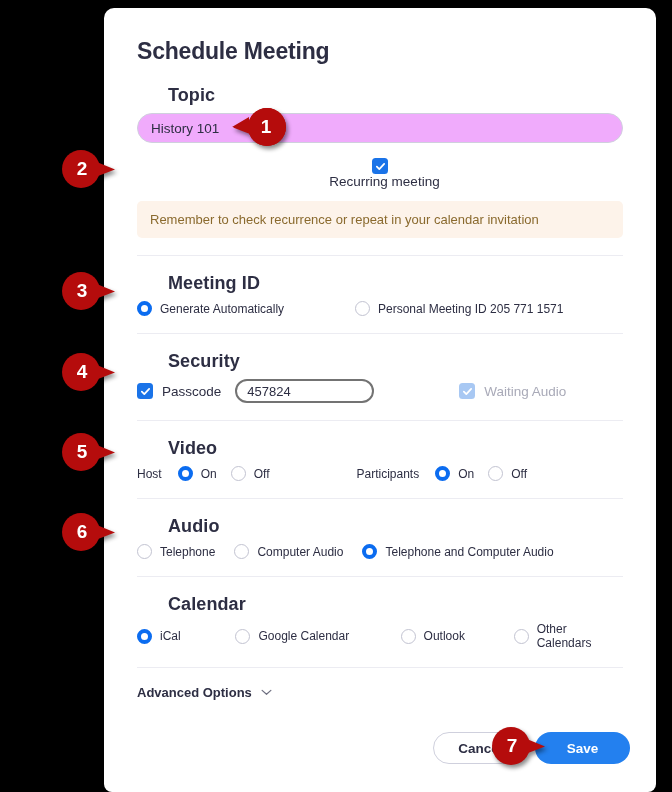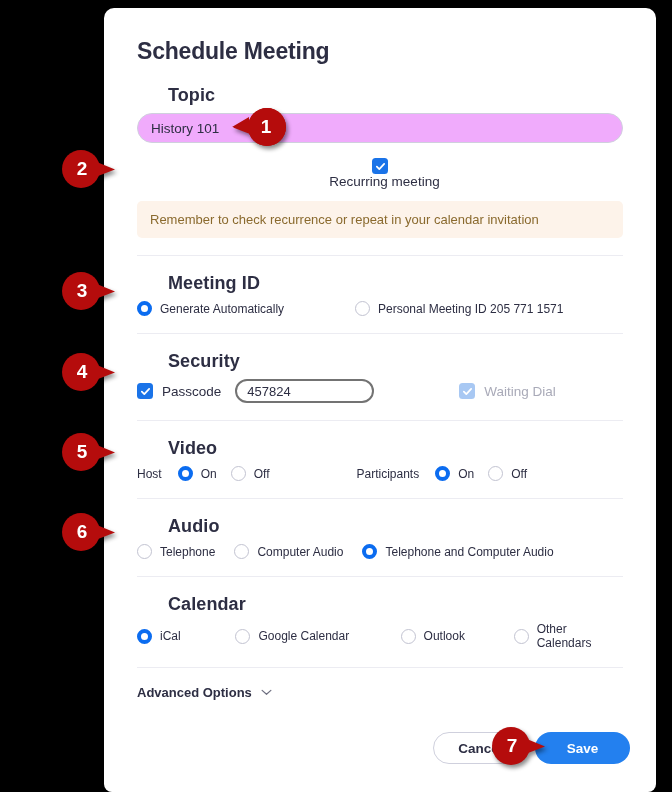--- a/index.html
+++ b/index.html
@@ -178,21 +178,21 @@
             </span>
             <span class="cb-label">Passcode</span>
           </div>
           <input class="passcode-input" type="text" style="margin-left: 14px;" value="457824">
           <div class="row" style="margin-left:85px;">
             <span class="cb disabled">
               <svg width="11" height="11" viewBox="0 0 12 12" aria-hidden="true">
                 <path d="M2 6.2 L4.7 8.8 L10 3.2" stroke="#ffffff" stroke-width="1.9" fill="none" stroke-linecap="round" stroke-linejoin="round"></path>
               </svg>
             </span>
-            <span class="cb-label muted">Waiting Dial</span>
+            <span class="cb-label muted">Waiting Audio</span>
           </div>
         </div>
       </div>
 
       <div class="divider"></div>
 
       
       <div class="sect">
         <div class="section-label">Video</div>
         <div class="row">

